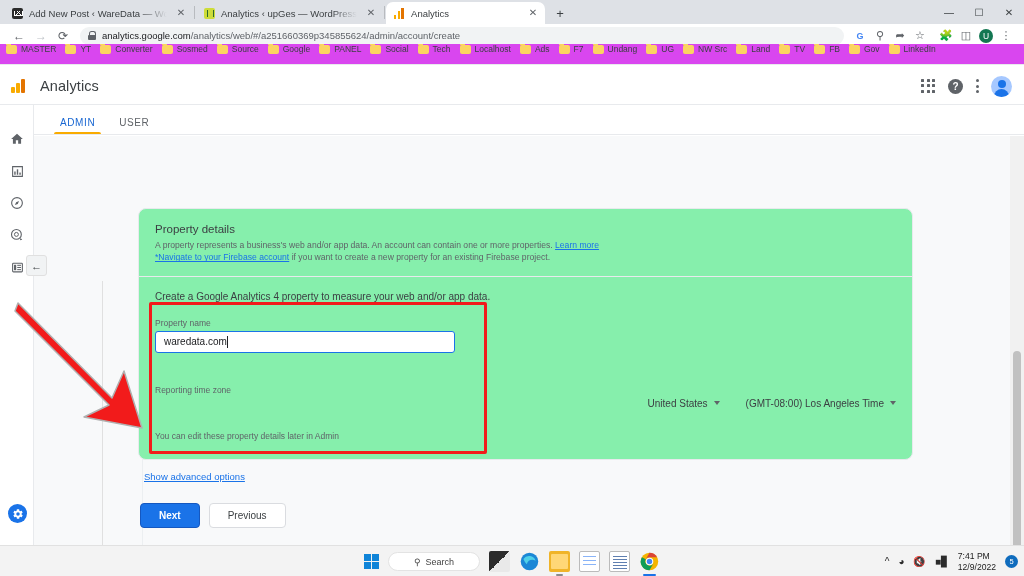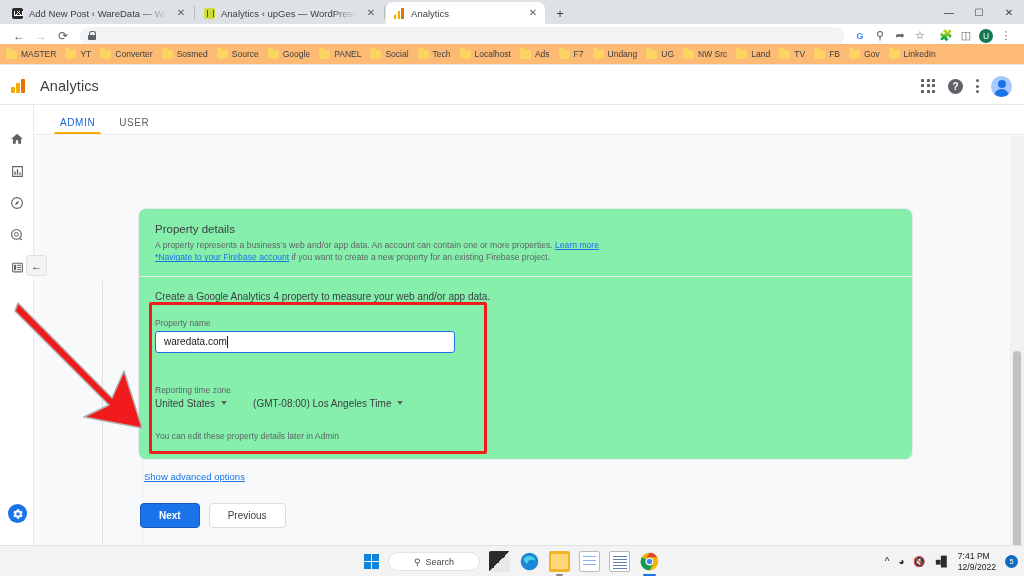--- a/index.html
+++ b/index.html
@@ -75,22 +75,22 @@
   .url b { color:#202124; font-weight:400; }
   .tbicons { display:flex; align-items:center; }
   .tbi { width:20px; height:20px; display:flex; align-items:center; justify-content:center;
          color:#5f6368; font-size:11px; }
   .gicon { width:12px; height:12px; border-radius:50%; font-size:9px; font-weight:bold;
            display:flex; align-items:center; justify-content:center; color:#4285f4; }
   .uavatar { width:14px; height:14px; border-radius:50%; background:#137752; color:#fff;
              font-size:8.5px; display:flex; align-items:center; justify-content:center; }
 
   
-  .bookmarks { position:absolute; left:0; top:44px; width:1024px; height:21px; background:#fdba74;
-               display:flex; align-items:center; padding:0 6px; border-bottom:1px solid #e8eaed;
+  .bookmarks { position:absolute; left:0; top:44px; width:1024px; height:21px; background:#d946ef;
+               display:flex; align-items:flex-start; padding:0 6px; border-bottom:1px solid #e8eaed;
                overflow:hidden; }
   .bm { display:flex; align-items:center; margin-right:9px; font-size:8.5px; color:#3c4043;
         white-space:nowrap; }
   .bmfolder { width:11px; height:9px; background:#fcd462; border-radius:1.5px 2px 2px 2px;
               margin-right:4px; flex:0 0 11px; position:relative; }
   .bmfolder::before { content:""; position:absolute; left:0; top:-2px; width:5px; height:2px;
                       background:#fcd462; border-radius:1px 1px 0 0; }
 
   
   .gaapp { position:absolute; left:0; top:68px; width:1024px; height:477px; background:#fff; }
@@ -149,21 +149,21 @@
   .cardsub { font-size:8.6px; color:#5f6368; line-height:1.45; }
   .cardsub a { color:#1a73e8; text-decoration:underline; }
   .cardbody { padding:14px 16px 18px 16px; position:relative; }
   .bodyline { font-size:10px; color:#3c4043; margin-bottom:16px; }
   .flabel { font-size:8.5px; color:#5f6368; margin-bottom:3px; }
   .pinput { width:300px; height:22px; border:1.4px solid #1a73e8; border-radius:3px;
             display:flex; align-items:center; padding:0 8px; font-size:10px; color:#202124;
             position:relative; background:#fff; }
   .caret { display:inline-block; width:1px; height:12px; background:#202124; margin-left:.5px; }
   .fgroup { margin-top:32px; }
-  .selrow { display:flex; align-items:center; gap:26px; }
+  .selrow { display:flex; align-items:center; gap:26px;justify-content:flex-end; }
   .sel { font-size:10px; color:#3c4043; display:flex; align-items:center; gap:6px; }
   .caretdown { width:0; height:0; border-left:3.4px solid transparent; border-right:3.4px solid transparent;
                border-top:4px solid #5f6368; display:inline-block; }
   .note { font-size:8.5px; color:#5f6368; margin-top:22px; }
 
   
   .redbox { position:absolute; left:149px; top:234px; width:338px; height:152px;
             border:3px solid #f21b1b; border-radius:2px; z-index:5; pointer-events:none; }
 
   
@@ -254,20 +254,21 @@
         <div class="wc close">✕</div>
       </div>
     </div>
 
     <div class="toolbar">
       <div class="navbtn">←</div>
       <div class="navbtn dim">→</div>
       <div class="navbtn">⟳</div>
       <div class="omnibox">
         <span class="lockicon"></span>
+        <span class="url"><b>analytics.google.com</b><span>/analytics/web/#/a251660369p345855624/admin/account/create</span></span>
       </div>
       <div class="tbicons">
         <div class="tbi">
             <span class="gicon">G</span>
           </div>
         <div class="tbi">⚲</div>
         <div class="tbi">➦</div>
         <div class="tbi">☆</div>
         <div class="tbi" style="margin-left:6px">🧩</div>
         <div class="tbi">◫</div>

